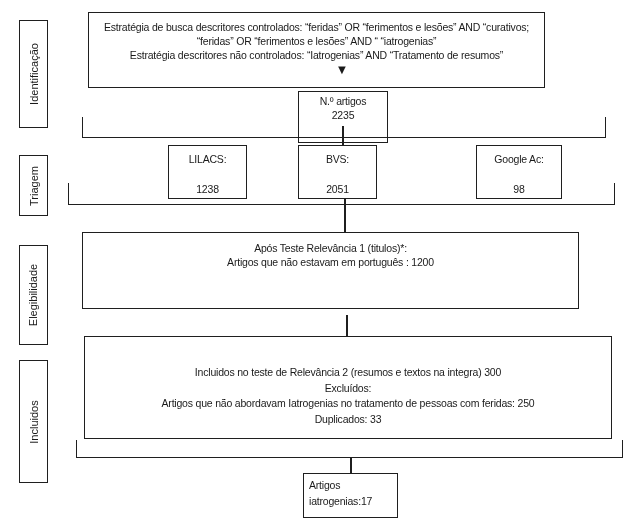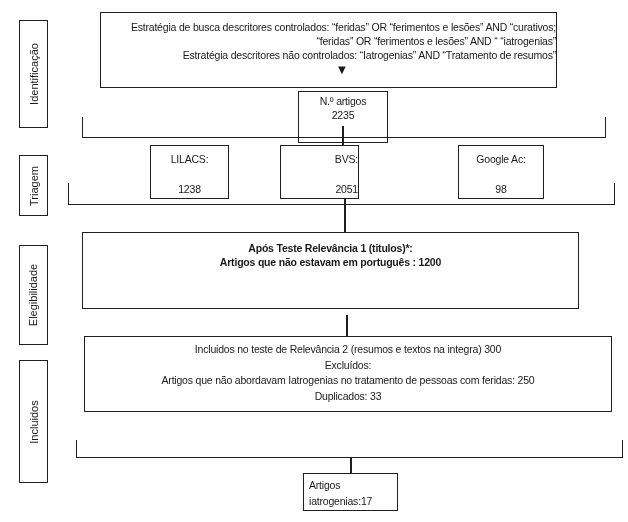--- a/index.html
+++ b/index.html
@@ -19,33 +19,33 @@
     box-sizing:border-box;display:flex;align-items:center;justify-content:center;
   }
   .stage span{
     transform:rotate(-90deg);white-space:nowrap;font-size:11px;letter-spacing:0;
   }
   #stage-identificacao{top:20px;height:108px;}
   #stage-triagem{top:155px;height:61px;}
   #stage-elegibilidade{top:245px;height:100px;}
   #stage-incluidos{top:360px;height:123px;}
   
-  #search-box{left:100px;top:12px;width:457px;height:76px;padding-top:7px;text-align:right;}
+  #search-box{left:88px;top:12px;width:457px;height:76px;padding-top:7px;}
   #search-box .l2{}
   #arrow-down{position:absolute;left:327px;top:63px;width:30px;text-align:center;
     font-size:13px;color:#1a1a1a;line-height:13px;}
   #total-box{left:298px;top:91px;width:90px;height:52px;padding-top:2px;}
-  .source-box{height:54px;top:145px;padding-top:6px;}
+  .source-box{height:54px;top:145px;padding-top:6px;margin-left:18px;}
   #source-lilacs{left:150px;width:79px;}
-  #source-bvs{left:280px;width:79px;text-align:right;}
+  #source-bvs{left:280px;width:79px;}
   #source-google{left:458px;width:86px;}
   .source-box .count{margin-top:16px;}
-  #relevance1-box{left:82px;top:232px;width:497px;height:77px;padding-top:8px;font-weight:bold;}
-  #relevance2-box{left:84px;top:336px;width:528px;height:76px;padding-top:5px;line-height:15.5px;}
-  #selected-box{left:303px;top:473px;width:95px;height:38px;padding:3px 0 0 5px;text-align:left;line-height:16px;}
+  #relevance1-box{left:82px;top:232px;width:497px;height:77px;padding-top:8px;}
+  #relevance2-box{left:84px;top:336px;width:528px;height:103px;padding-top:28px;line-height:15.5px;}
+  #selected-box{left:303px;top:473px;width:95px;height:45px;padding:3px 0 0 5px;text-align:left;line-height:16px;}
   
   .bracket{
     position:absolute;box-sizing:border-box;
     border-left:1.5px solid #1f1f1f;border-right:1.5px solid #1f1f1f;border-bottom:1.5px solid #1f1f1f;
   }
   #bracket-1{left:82px;top:117px;width:524px;height:21px;}
   #bracket-2{left:68px;top:183px;width:547px;height:22px;}
   #bracket-3{left:76px;top:440px;width:547px;height:18px;}
   
   .vline{position:absolute;width:1.5px;background:#1f1f1f;}

